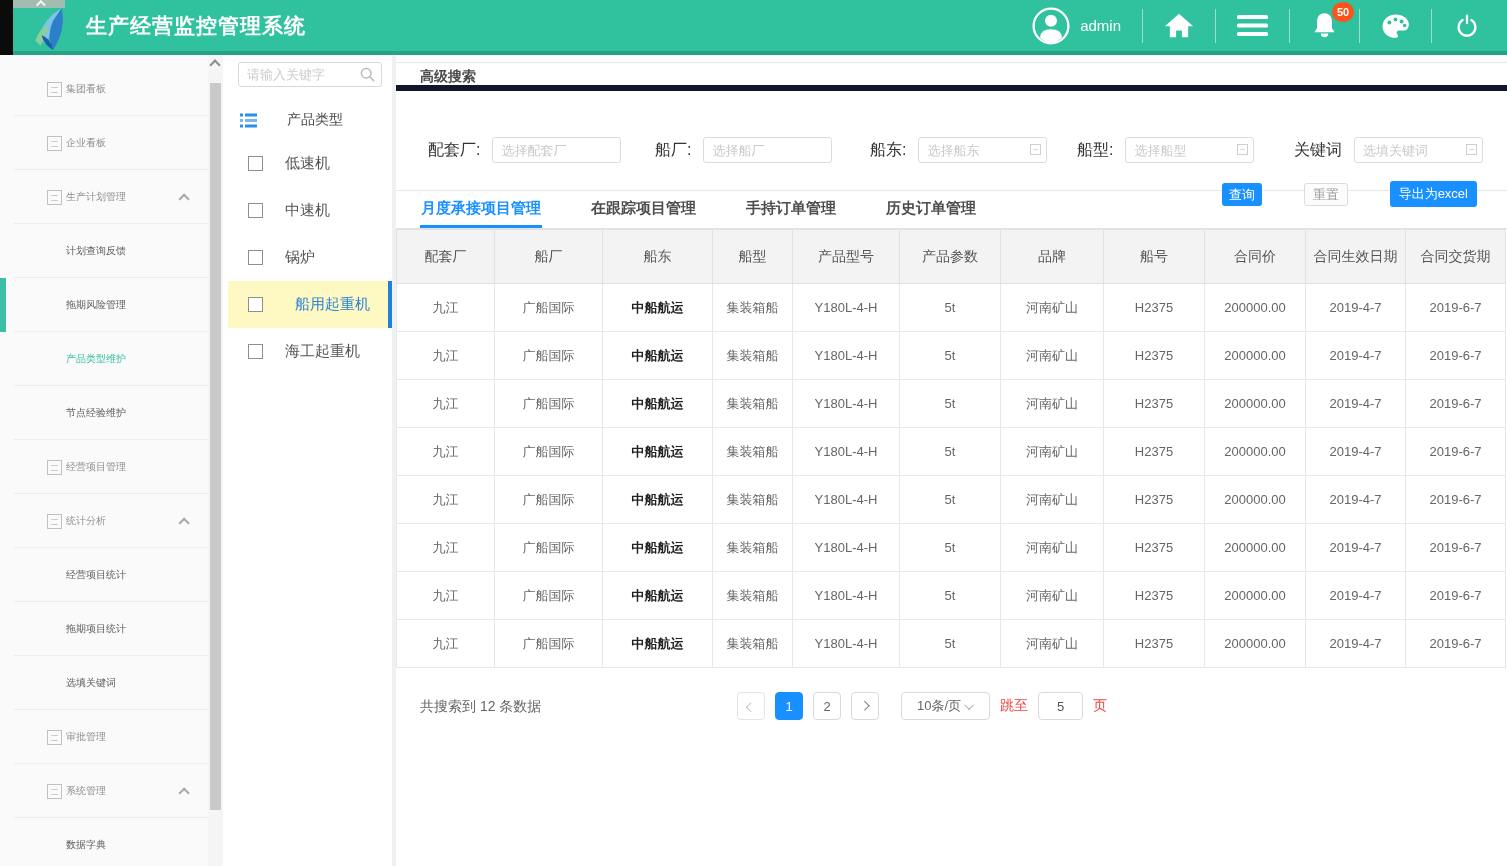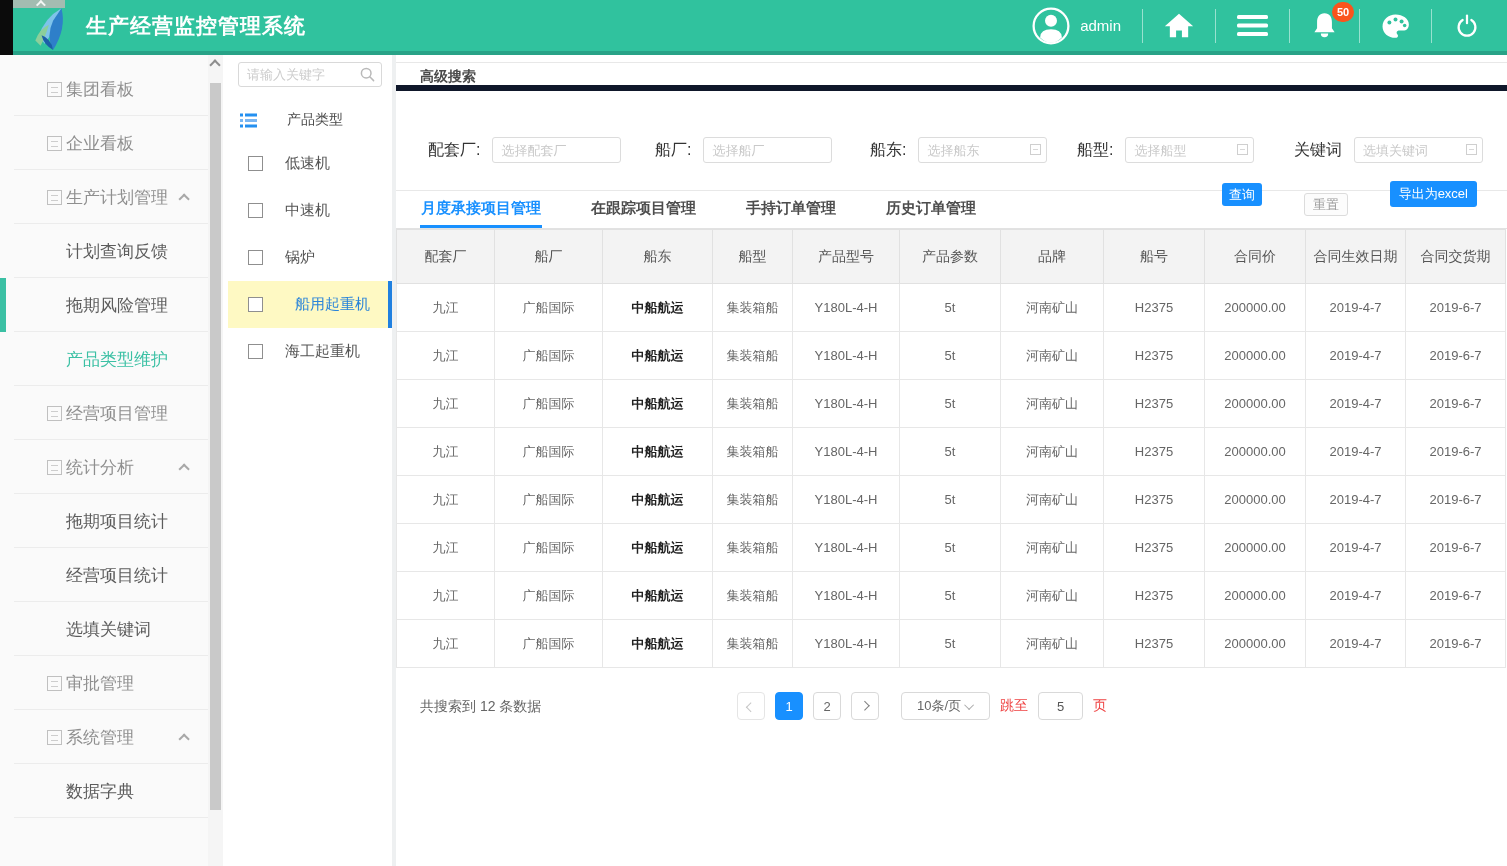--- a/index.html
+++ b/index.html
@@ -25,21 +25,21 @@
     background:#fa541c; color:#fff; font-size:11px; font-weight:bold; display:flex; align-items:center; justify-content:center;
     padding:0 4px; }
 
   
   .sidebar { position:absolute; left:0; top:55px; width:208px; bottom:0; background:#fafafa; padding-top:7px; overflow:hidden; }
   .s-item { position:relative; height:54px; display:flex; align-items:center; cursor:pointer; }
   .s-item::after { content:""; position:absolute; left:14px; right:0; bottom:0; height:1px; background:#ececec; }
   .s-item .glyph-box { position:absolute; left:47px; width:15px; height:15px; border:1px solid #c0c0c0;
     background-image:linear-gradient(#cdcdcd,#cdcdcd),linear-gradient(#cdcdcd,#cdcdcd);
     background-size:7px 1px,7px 1px; background-position:3px 4px,3px 9px; background-repeat:no-repeat; }
-  .s-item .s-label { position:absolute; left:66px; font-size:17px; color:#8f8f8f; white-space:nowrap; }
+  .s-item .s-label { position:absolute; left:66px; font-size:10px; color:#8f8f8f; white-space:nowrap; }
   .s-item.sub .s-label { color:#5c5c5c; }
   .s-item.active .s-label { color:#3bc0a4; }
   .s-item.accent::before { content:""; position:absolute; left:0; top:0; bottom:0; width:6px; background:#3bc0a4; }
   .s-item .chev-up { position:absolute; right:22px; width:8px; height:8px; border-top:2px solid #a8a8a8; border-right:2px solid #a8a8a8;
     transform:rotate(-45deg) translateY(3px); }
 
   
   .side-scroll { position:absolute; left:208px; top:55px; width:15px; bottom:0; background:#f5f5f5; }
   .side-scroll .arrow { position:absolute; top:6px; left:3px; width:8px; height:8px;
     border-top:2px solid #8d8d8d; border-right:2px solid #8d8d8d; transform:rotate(-45deg); }
@@ -73,21 +73,21 @@
   .f-group { position:absolute; top:46px; height:26px; display:flex; align-items:center; }
   .f-label { font-size:16px; font-weight:normal; color:#333; margin-right:12px; white-space:nowrap; }
   .f-inp { position:relative; width:129px; height:26px; }
   .f-inp input { width:100%; height:100%; border:1px solid #dcdcdc; border-radius:3px; padding:0 8px; font-size:13px;
     color:#555; outline:none; font-family:inherit; }
   .f-inp input::placeholder { color:#c9c9c9; }
   .f-inp .mini-tofu { position:absolute; right:6px; top:7px; width:11px; height:11px; border:1px solid #cfcfcf;
     background-image:linear-gradient(#d8d8d8,#d8d8d8); background-size:5px 1px; background-position:2px 4px; background-repeat:no-repeat; }
   .btn { position:absolute; border:none; border-radius:3px; font-size:13px; cursor:pointer; font-family:inherit; }
   .btn-query { top:92px; right:245px; height:23px; padding:0 7px; background:#1890ff; color:#fff; }
-  .btn-reset { top:102px; right:159px; height:23px; padding:0 8px; background:#fcfcfc; border:1px solid #dcdcdc; color:#9a9a9a; }
+  .btn-reset { top:92px; right:159px; height:23px; padding:0 8px; background:#fcfcfc; border:1px solid #dcdcdc; color:#9a9a9a; }
   .btn-export { top:90px; right:30px; height:26px; padding:0 9px; background:#1890ff; color:#fff; }
 
   .tabs-row { height:38px; border-bottom:1px solid #e2e2e2; display:flex; align-items:stretch; padding-left:24px; }
   .tab { margin-right:48px; display:flex; align-items:center; font-size:15px; font-weight:bold; color:#4d4d4d;
     cursor:pointer; border-bottom:3px solid transparent; padding:0 1px; }
   .tab.active { color:#1890ff; border-bottom-color:#1890ff; }
 
   table.grid { border-collapse:collapse; table-layout:fixed; width:1109px; }
   table.grid th { height:54px; background:#f3f3f3; border:1px solid #e1e1e1; font-size:14px; font-weight:normal; color:#555; text-align:center; }
   table.grid td { height:48px; border:1px solid #e7e7e7; font-size:13px; color:#666; text-align:center; }
@@ -196,34 +196,37 @@
       </div>
       <div class="s-item sub">
         <span class="s-label">计划查询反馈</span>
       </div>
       <div class="s-item sub accent">
         <span class="s-label">拖期风险管理</span>
       </div>
       <div class="s-item sub active">
         <span class="s-label">产品类型维护</span>
       </div>
+      <div class="s-item sub">
+        <span class="s-label">节点经验维护</span>
+      </div>
       <div class="s-item group">
         <span class="glyph-box"></span>
         <span class="s-label">经营项目管理</span>
       </div>
       <div class="s-item group">
         <span class="glyph-box"></span>
         <span class="s-label">统计分析</span>
         <span class="chev-up"></span>
       </div>
       <div class="s-item sub">
+        <span class="s-label">经营项目统计</span>
+      </div>
+      <div class="s-item sub">
         <span class="s-label">拖期项目统计</span>
-      </div>
-      <div class="s-item sub">
-        <span class="s-label">经营项目统计</span>
       </div>
       <div class="s-item sub">
         <span class="s-label">选填关键词</span>
       </div>
       <div class="s-item group">
         <span class="glyph-box"></span>
         <span class="s-label">审批管理</span>
       </div>
       <div class="s-item group">
         <span class="glyph-box"></span>

